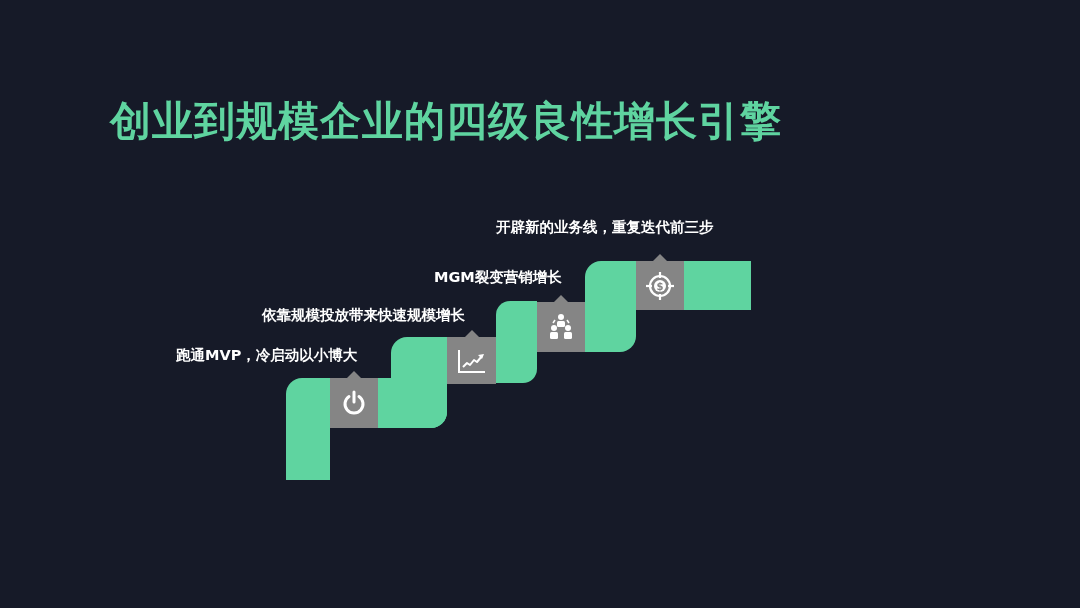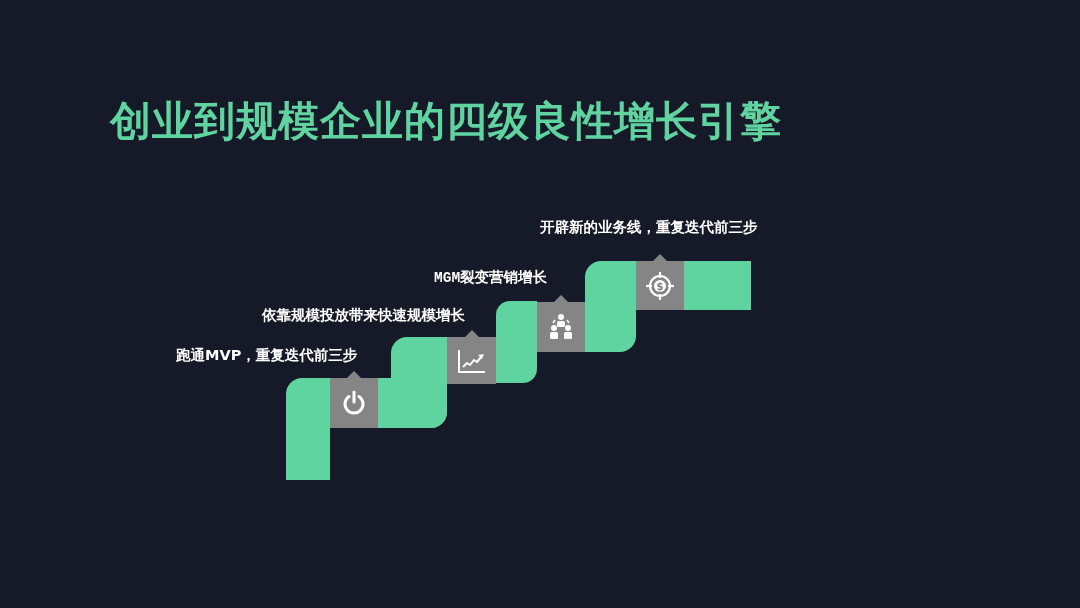--- a/index.html
+++ b/index.html
@@ -37,21 +37,21 @@
 
   <div class="green" style="left:286px; top:378px; width:44px; height:102px; border-top-left-radius:16px;"></div>
   <div class="gray" style="left:330px; top:378px; width:48px; height:50px;">
     <span>
       <svg width="28" height="28" viewBox="0 0 28 28">
         <path d="M9 7.5 A9 9 0 1 0 19 7.5" fill="none" stroke="#fff" stroke-width="3" stroke-linecap="round"></path>
         <line x1="14" y1="3" x2="14" y2="13" stroke="#fff" stroke-width="3" stroke-linecap="round"></line>
       </svg>
     </span>
   </div>
-  <div class="label" style="left:176px; top:346px;">跑通MVP，重复迭代前三步</div>
+  <div class="label" style="left:176px; top:346px;">跑通MVP，冷启动以小博大</div>
 
   <div class="green" style="left:378px; top:378px; width:69px; height:50px; border-bottom-right-radius:16px;"></div>
   <div class="green" style="left:391px; top:337px; width:56px; height:91px; border-top-left-radius:16px; border-bottom-right-radius:16px;"></div>
   <div class="gray" style="left:447px; top:337px; width:49px; height:47px;">
     <span>
       <svg width="30" height="26" viewBox="0 0 30 26">
         <polyline points="2,2 2,24 28,24" fill="none" stroke="#fff" stroke-width="2"></polyline>
         <polyline points="6,19 10,15 13,17 17,12 20,14 25,8" fill="none" stroke="#fff" stroke-width="2" stroke-linejoin="round"></polyline>
         <polygon points="27,6 21,7 25,11" fill="#fff"></polygon>
       </svg>
@@ -67,32 +67,32 @@
         <rect x="11" y="8" width="8" height="6" rx="1.5" fill="#fff"></rect>
         <circle cx="8" cy="15" r="3" fill="#fff"></circle>
         <rect x="4" y="19" width="8" height="7" rx="1.5" fill="#fff"></rect>
         <circle cx="22" cy="15" r="3" fill="#fff"></circle>
         <rect x="18" y="19" width="8" height="7" rx="1.5" fill="#fff"></rect>
         <path d="M7 10 L9 7" stroke="#fff" stroke-width="1.5"></path>
         <path d="M23 10 L21 7" stroke="#fff" stroke-width="1.5"></path>
       </svg>
     </span>
   </div>
-  <div class="label" style="left:434px; top:268px;font-family:Liberation Mono, monospace;">MGM裂变营销增长</div>
+  <div class="label" style="left:434px; top:268px;">MGM裂变营销增长</div>
 
   <div class="green" style="left:585px; top:261px; width:51px; height:91px; border-top-left-radius:16px; border-bottom-right-radius:16px;"></div>
   <div class="gray" style="left:636px; top:261px; width:48px; height:49px;">
     <span>
       <svg width="32" height="32" viewBox="0 0 32 32">
         <circle cx="16" cy="16" r="10" fill="none" stroke="#fff" stroke-width="2.2"></circle>
         <circle cx="16" cy="16" r="6" fill="#fff"></circle>
         <line x1="16" y1="2" x2="16" y2="8" stroke="#fff" stroke-width="2.2"></line>
         <line x1="16" y1="24" x2="16" y2="30" stroke="#fff" stroke-width="2.2"></line>
         <line x1="2" y1="16" x2="8" y2="16" stroke="#fff" stroke-width="2.2"></line>
         <line x1="24" y1="16" x2="30" y2="16" stroke="#fff" stroke-width="2.2"></line>
         <text x="16" y="20" text-anchor="middle" font-size="10" font-weight="bold" fill="#858585" font-family="DejaVu Sans, sans-serif">$</text>
       </svg>
     </span>
   </div>
   <div class="green" style="left:684px; top:261px; width:67px; height:49px;"></div>
-  <div class="label" style="left:496px; top:218px;margin-left:44px;">开辟新的业务线，重复迭代前三步</div>
+  <div class="label" style="left:496px; top:218px;">开辟新的业务线，重复迭代前三步</div>
 
 </div>
 
 </body></html>

